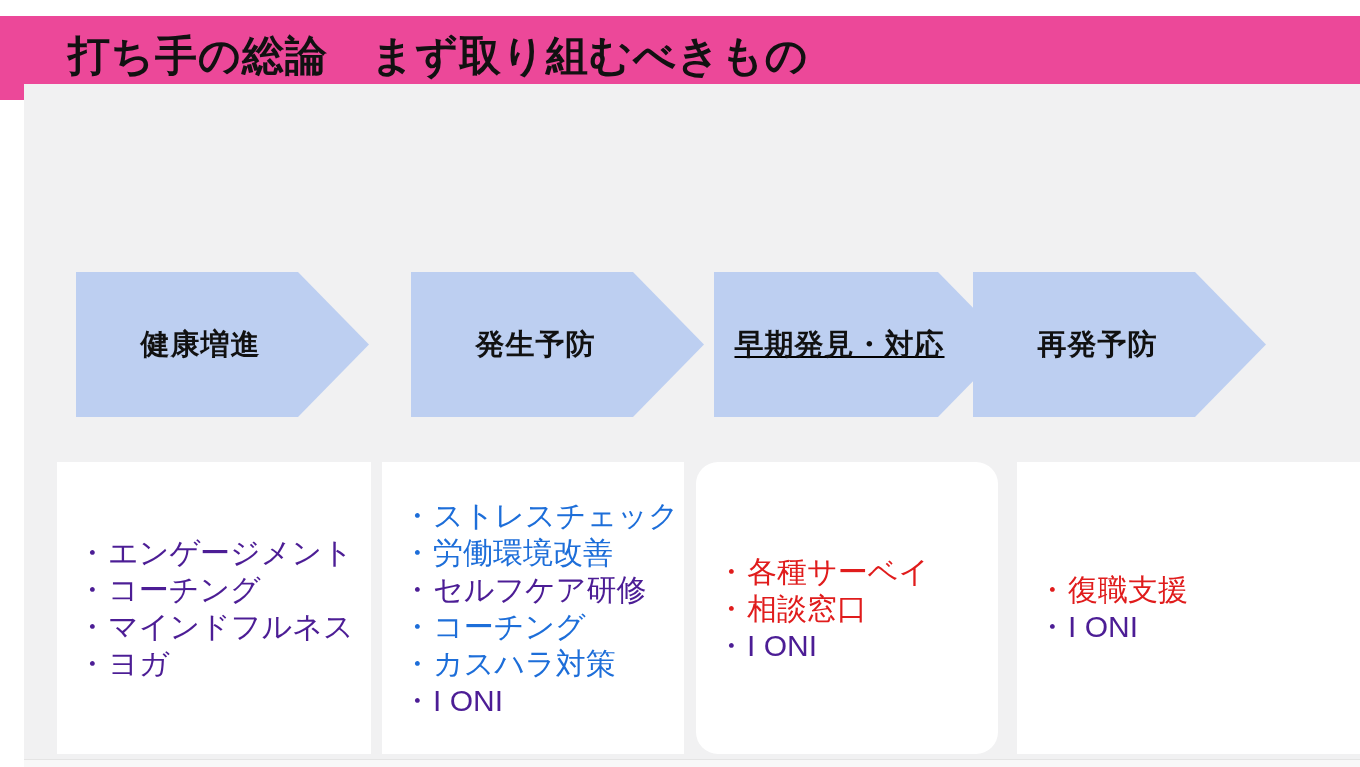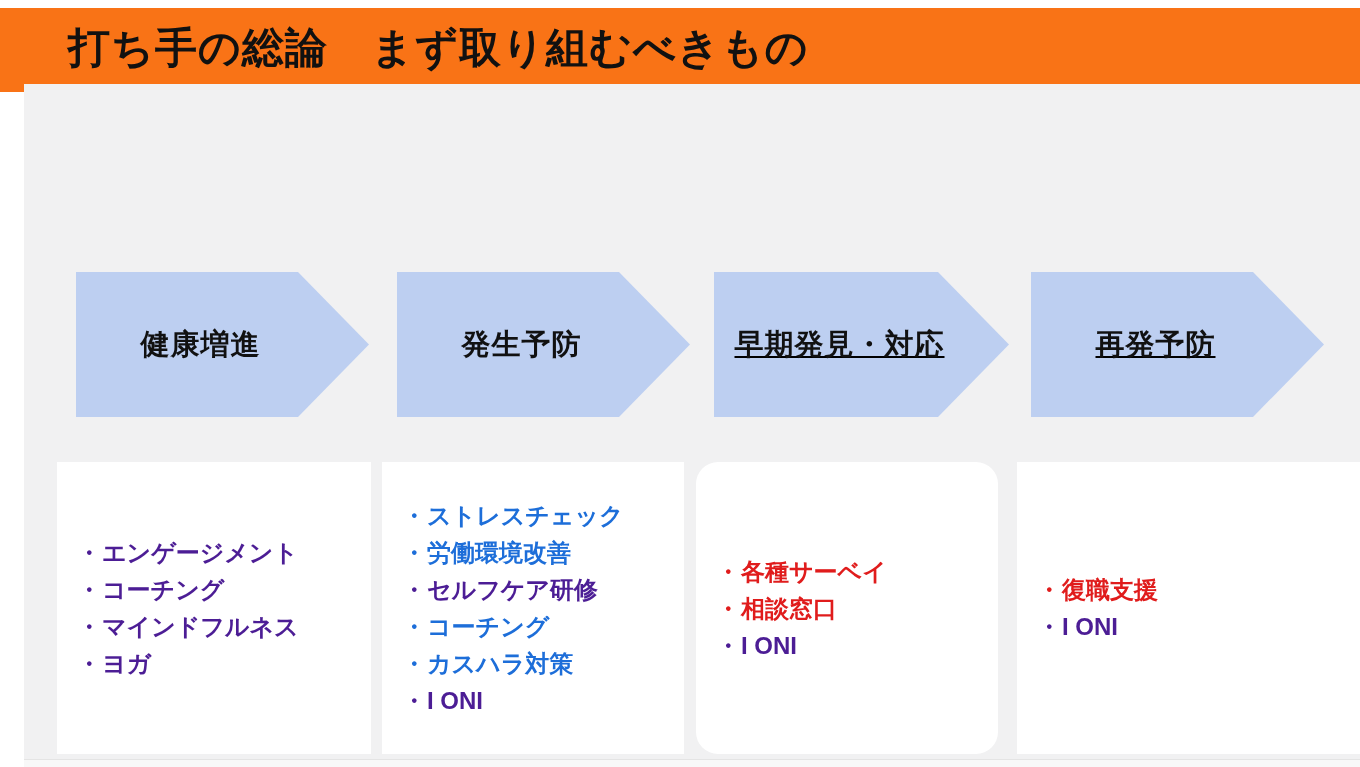--- a/index.html
+++ b/index.html
@@ -5,22 +5,22 @@
   html,body{margin:0;padding:0;background:#ffffff;}
   .slide{
     position:relative;
     width:1360px;height:767px;
     background:#ffffff;
     font-family:"Liberation Sans","DejaVu Sans",sans-serif;
     overflow:hidden;
   }
   
   .header{
-    position:absolute;left:0;top:8px;width:1360px;height:84px;
-    background:#f97316;
+    position:absolute;left:0;top:16px;width:1360px;height:84px;
+    background:#ec4899;
   }
   .title{
     position:absolute;left:68px;top:12px;
     font-size:42px;line-height:56px;font-weight:700;
     color:#111111;letter-spacing:1px;white-space:pre;
   }
   
   .panel{
     position:absolute;left:0;top:84px;width:1360px;height:683px;
     background:#f1f1f2;
@@ -36,36 +36,36 @@
     background:#bdcff1;
     clip-path:polygon(0 0, calc(100% - 71px) 0, 100% 50%, calc(100% - 71px) 100%, 0 100%);
     display:flex;align-items:center;justify-content:center;
     box-sizing:border-box;padding-right:44px;
   }
   .arrow-label{
     font-size:29px;font-weight:700;color:#111111;white-space:nowrap;
     letter-spacing:1px;
   }
   .arrow-1{left:52px;}
-  .arrow-2{left:373px;}
+  .arrow-2{left:387px;}
   .arrow-3{left:690px;width:295px;text-decoration:underline;}
-  .arrow-4{left:1007px;text-decoration:underline;}
+  .arrow-4{left:949px;}
   
   .box{
     position:absolute;top:378px;height:292px;
     background:#ffffff;
     display:flex;flex-direction:column;justify-content:center;
     box-sizing:border-box;padding-left:20px;
   }
   .box-1{left:33px;width:314px;}
   .box-2{left:358px;width:302px;}
   .box-3{left:672px;width:302px;border-radius:22px;}
   .box-4{left:993px;width:348px;}
   .item{
-    font-size:24px;line-height:37px;font-weight:700;
+    font-size:30px;line-height:37px;font-weight:400;
     white-space:nowrap;color:#111111;
   }
   .bullet{margin-right:1px;}
   .c-black{color:#4c1d95;}
   .c-blue{color:#1d6ed9;}
   .c-red{color:#e01c1c;}
 </style>
 </head>
 <body>
 

